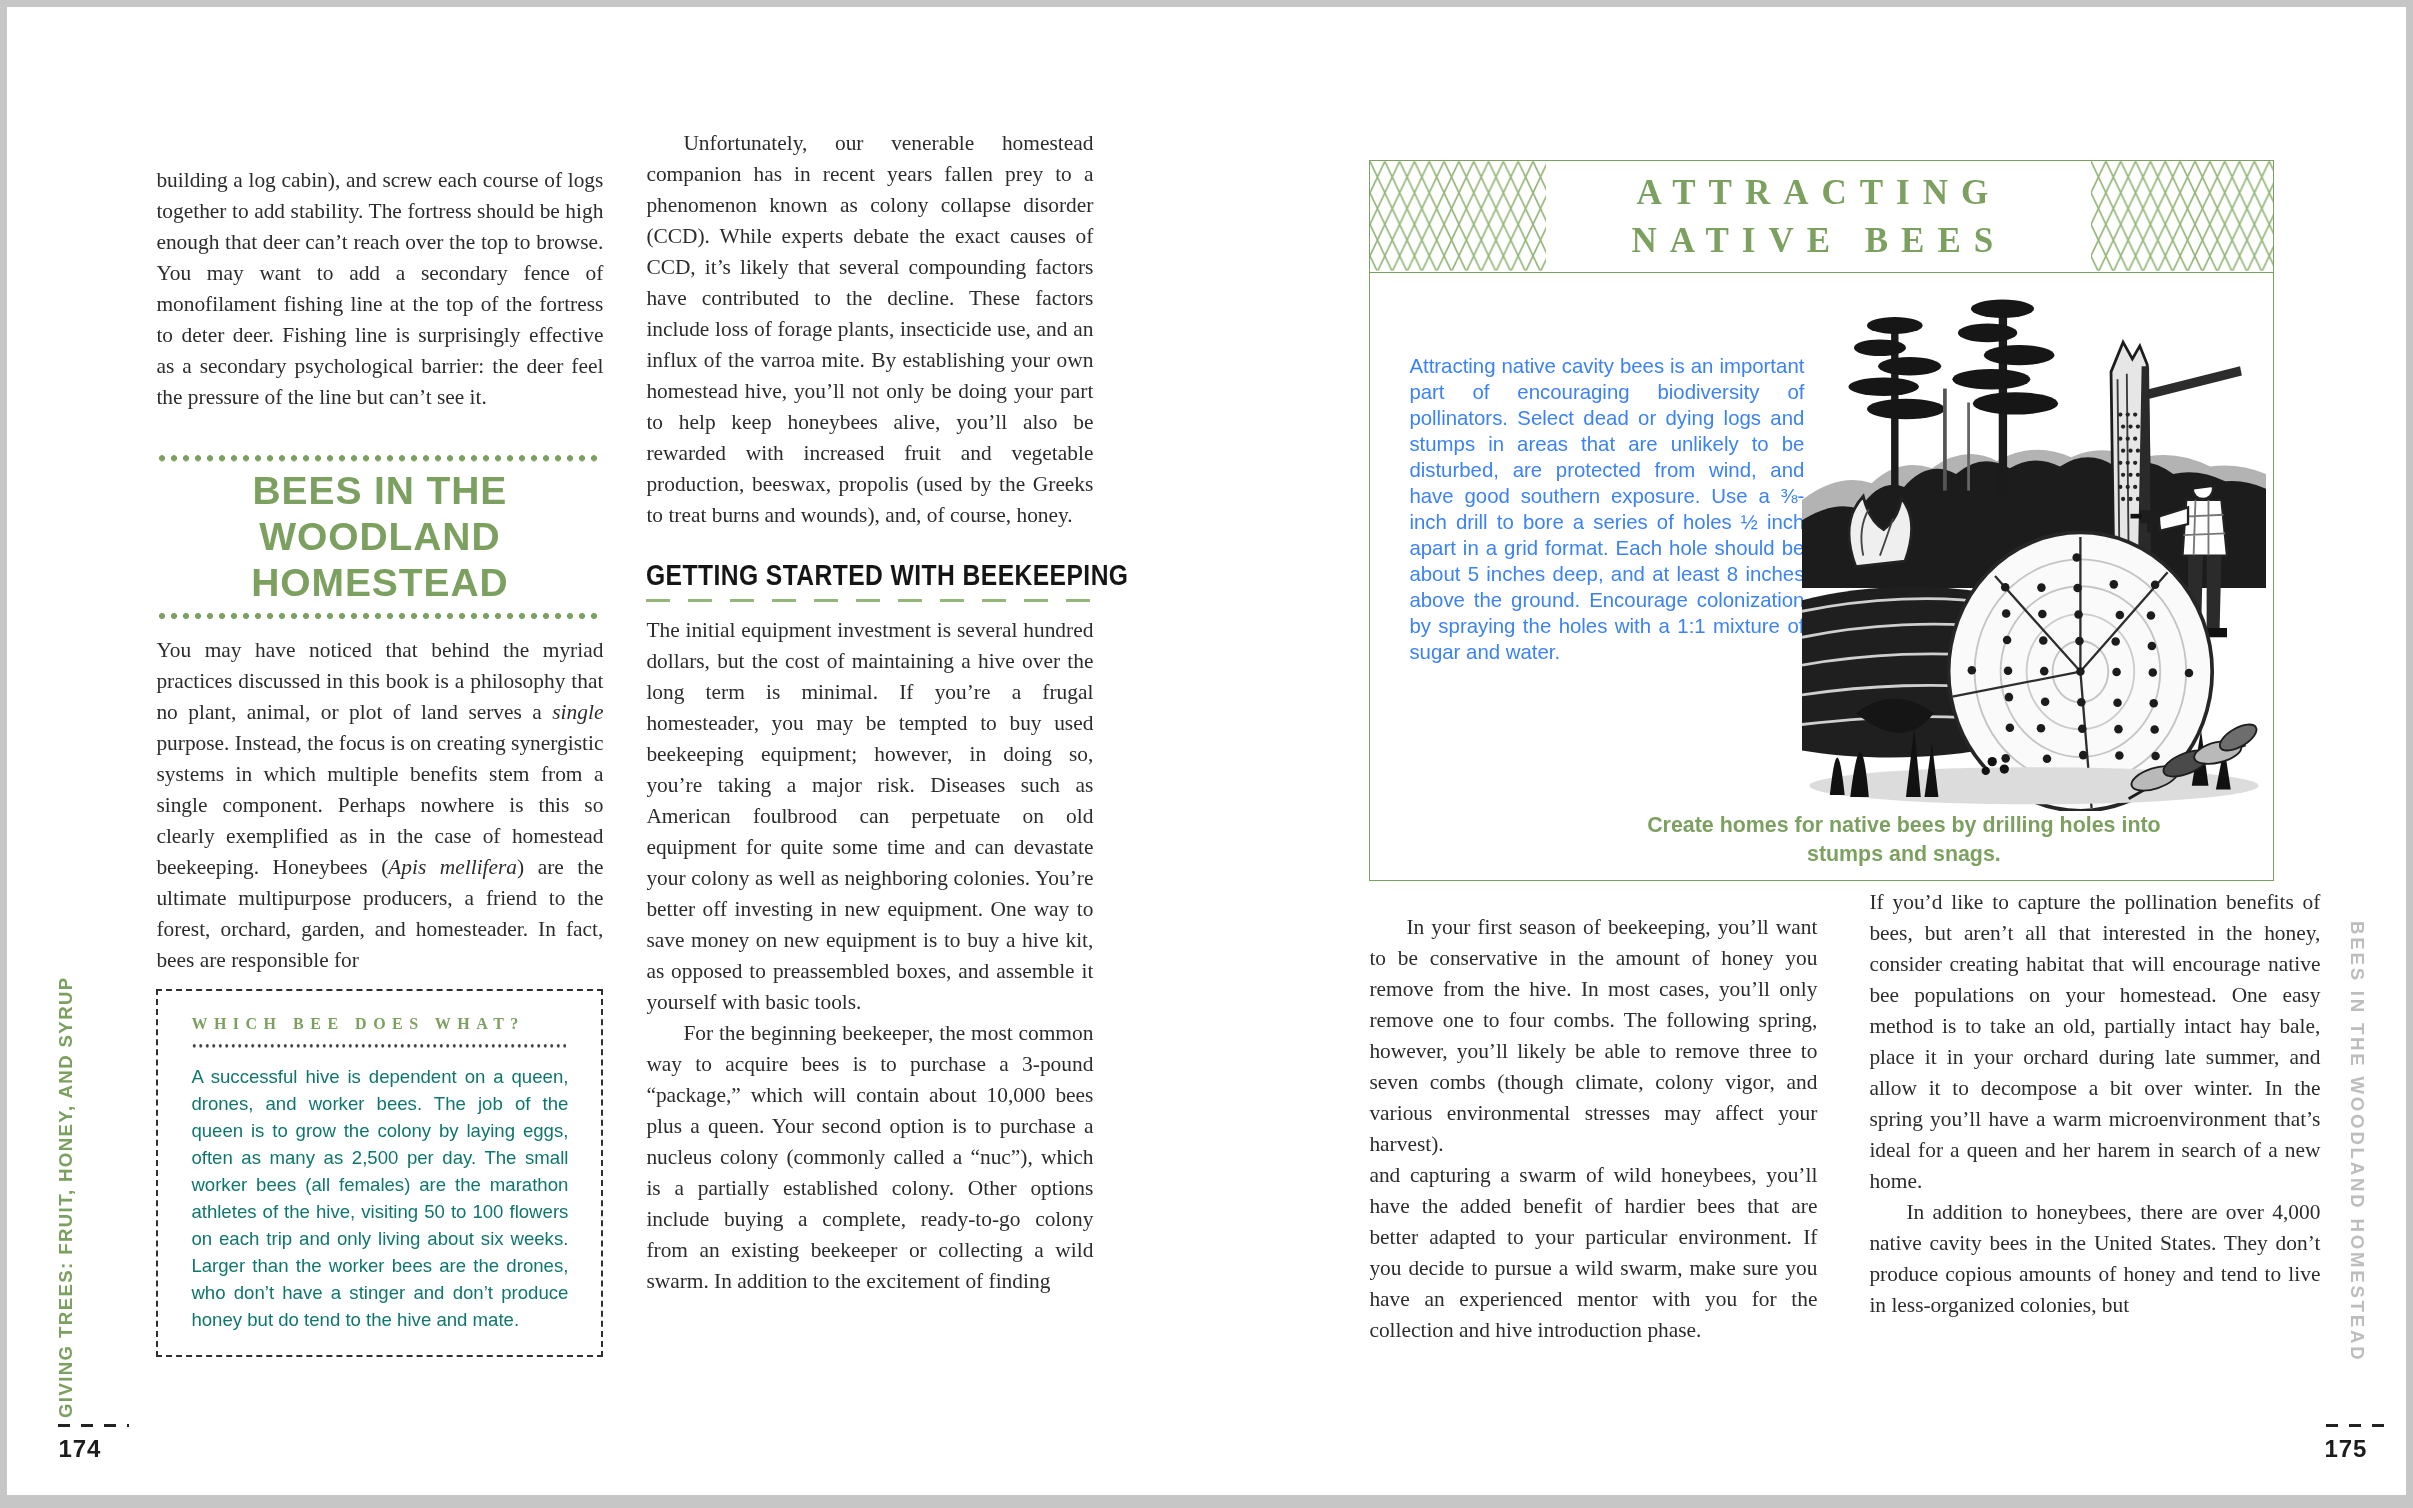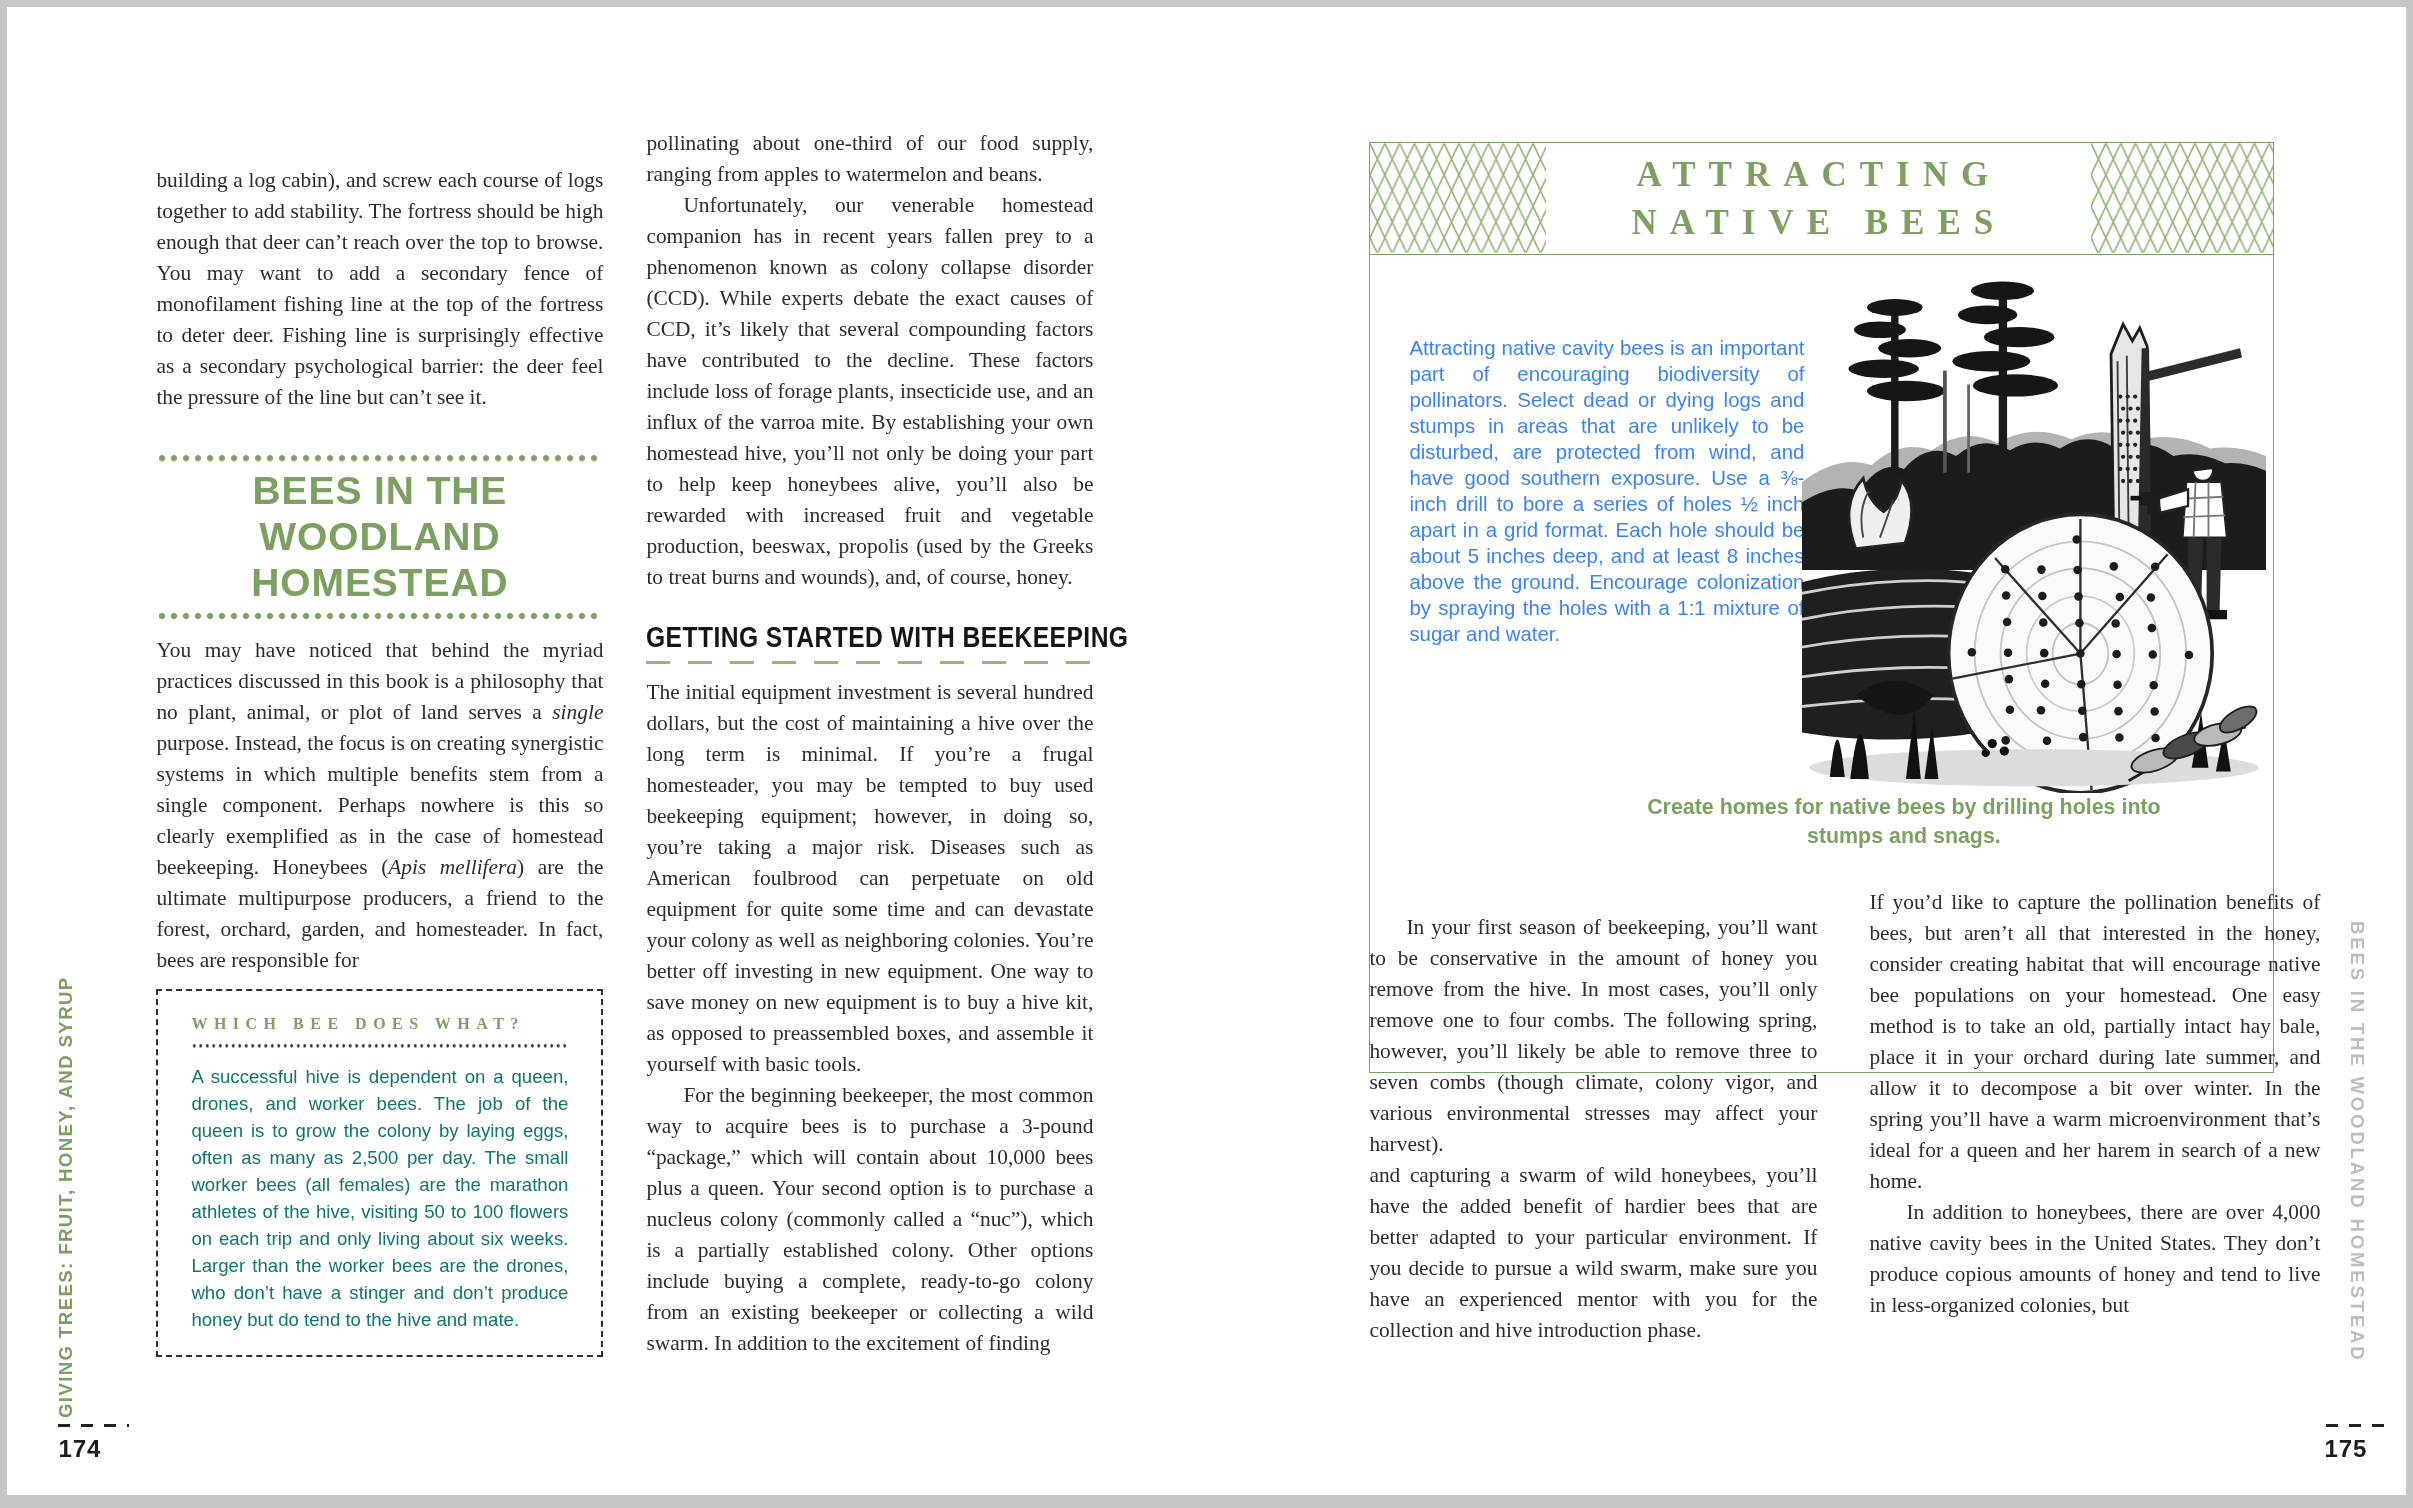--- a/index.html
+++ b/index.html
@@ -39,21 +39,21 @@
 
   
   .sidebar{position:absolute;left:149px;top:982px;width:447px;box-sizing:border-box;
       border:2.8px dashed #2f2f2f;padding:24px 33px 22px 33px;background:#fff;}
   .sidebar-title{font-family:"Liberation Serif",serif;font-weight:bold;font-size:16px;
       letter-spacing:6.5px;color:#7ca05f;}
   .sidebar-body{font-family:"Liberation Sans",sans-serif;font-size:18.6px;line-height:27px;
       color:#0f766e;text-align:justify;margin:0;}
 
   
-  .feature-box{position:absolute;left:1362px;top:135px;width:905px;height:931px;
+  .feature-box{position:absolute;left:1362px;top:153px;width:905px;height:721px;
       box-sizing:border-box;border:1.9px solid #7ca05f;background:#fff;text-decoration:underline;}
   .feature-header{position:absolute;left:0;top:0;right:0;height:111px;
       border-bottom:1.9px solid #7ca05f;display:flex;}
   .hatch{height:100%;}
   .hatch.hl{width:176px;}
   .hatch.hr{width:182px;}
   .feature-title{flex:1;display:flex;align-items:center;justify-content:center;text-align:center;
       font-family:"Liberation Serif",serif;font-weight:bold;font-size:35px;line-height:48px;
       letter-spacing:13px;color:#7ca05f;padding:0 18.6px;}
   .feature-text{position:absolute;left:39px;top:192px;width:395px;
@@ -96,21 +96,20 @@
       <p class="body"><span>You may have noticed that behind the myriad practices discussed in this book is a philosophy that no plant, animal, or plot of land serves a </span><i>single</i><span> purpose. Instead, the focus is on creating synergistic systems in which multiple benefits stem from a single component. Perhaps nowhere is this so clearly exemplified as in the case of homestead beekeeping. Honeybees (</span><i>Apis mellifera</i><span>) are the ultimate multipurpose producers, a friend to the forest, orchard, garden, and homesteader. In fact, bees are responsible for</span></p>
     </div>
 
     <div class="sidebar">
       <div class="sidebar-title">WHICH BEE DOES WHAT?</div>
       <div class="dotrule small"></div>
       <p class="sidebar-body">A successful hive is dependent on a queen, drones, and worker bees. The job of the queen is to grow the colony by laying eggs, often as many as 2,500 per day. The small worker bees (all females) are the marathon athletes of the hive, visiting 50 to 100 flowers on each trip and only living about six weeks. Larger than the worker bees are the drones, who don’t have a stinger and don’t produce honey but do tend to the hive and mate.</p>
     </div>
 
     <div class="colB">
-      <p class="body">pollinating about one-third of our food supply, ranging from apples to watermelon and beans.</p>
       <p class="body indent">Unfortunately, our venerable homestead companion has in recent years fallen prey to a phenomenon known as colony collapse disorder (CCD). While experts debate the exact causes of CCD, it’s likely that several compounding factors have contributed to the decline. These factors include loss of forage plants, insecticide use, and an influx of the varroa mite. By establishing your own homestead hive, you’ll not only be doing your part to help keep honeybees alive, you’ll also be rewarded with increased fruit and vegetable production, beeswax, propolis (used by the Greeks to treat burns and wounds), and, of course, honey.</p>
       <div class="subhead-block">
         <h2 class="subhead">GETTING STARTED WITH BEEKEEPING</h2>
         <div class="dashrule"></div>
       </div>
       <p class="body">The initial equipment investment is several hundred dollars, but the cost of maintaining a hive over the long term is minimal. If you’re a frugal homesteader, you may be tempted to buy used beekeeping equipment; however, in doing so, you’re taking a major risk. Diseases such as American foulbrood can perpetuate on old equipment for quite some time and can devastate your colony as well as neighboring colonies. You’re better off investing in new equipment. One way to save money on new equipment is to buy a hive kit, as opposed to preassembled boxes, and assemble it yourself with basic tools.</p>
       <p class="body indent">For the beginning beekeeper, the most common way to acquire bees is to purchase a 3-pound “package,” which will contain about 10,000 bees plus a queen. Your second option is to purchase a nucleus colony (commonly called a “nuc”), which is a partially established colony. Other options include buying a complete, ready-to-go colony from an existing beekeeper or collecting a wild swarm. In addition to the excitement of finding</p>
     </div>
 
     <div class="folio-label left">GIVING TREES: FRUIT, HONEY, AND SYRUP</div>

